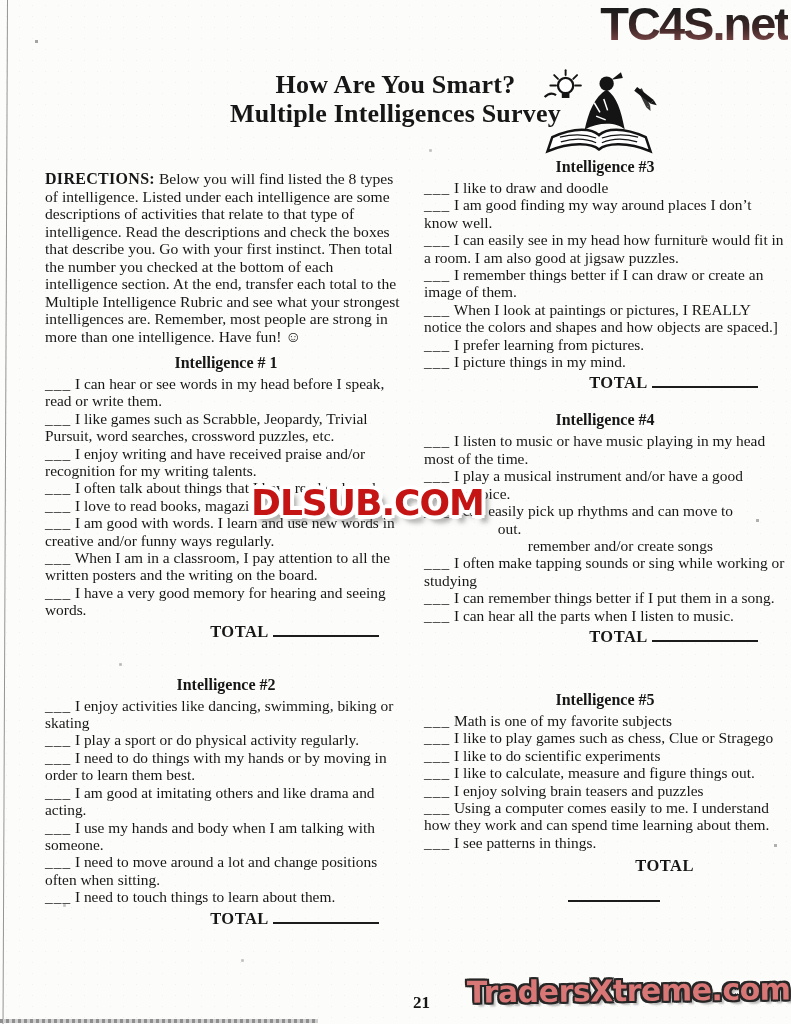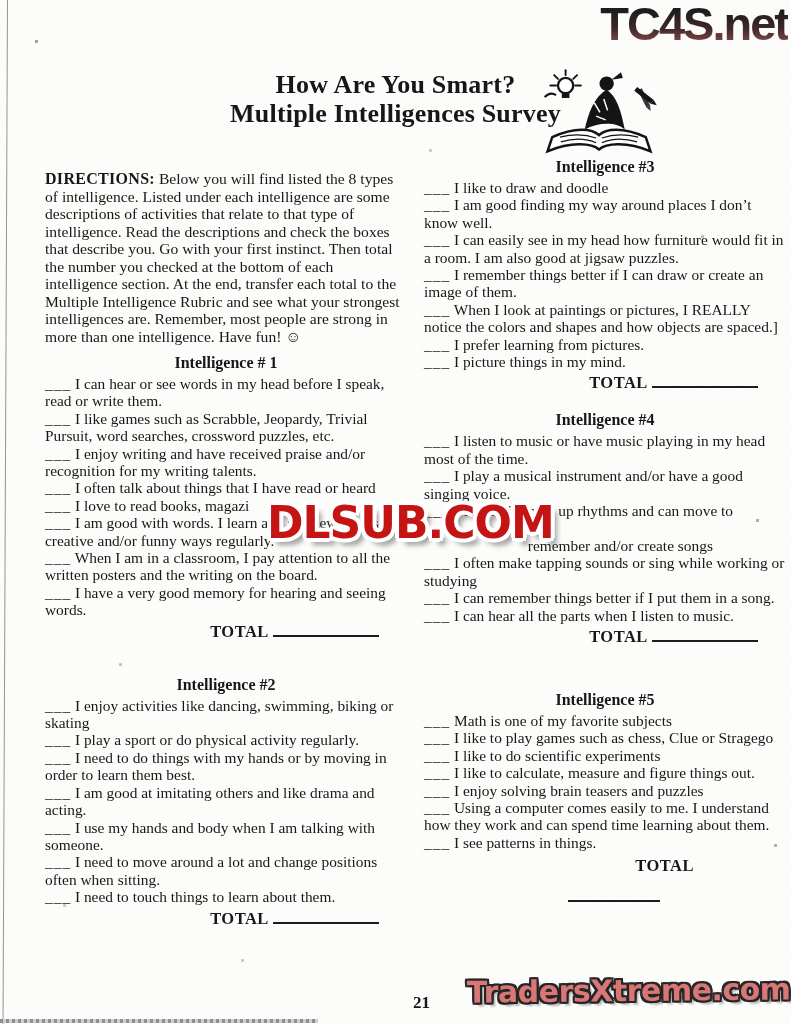--- a/index.html
+++ b/index.html
@@ -50,22 +50,22 @@
   .total-line{display:inline-block;width:106px;border-bottom:2px solid #1c1c1c;height:3px;}
   .total-stacked{margin-top:5px;font-size:16.5px;}
   .total-label-stacked{text-align:right;padding-right:92px;font-weight:bold;letter-spacing:.5px;}
   .total-line-stacked{width:92px;height:0;border-bottom:2px solid #1c1c1c;margin:24px 126px 0 auto;}
 
   
   .wm-top{position:absolute;top:-2px;right:3px;z-index:5;margin:0;
     font-family:"Liberation Sans",sans-serif;font-weight:bold;font-size:47px;letter-spacing:-2px;line-height:1.1;
     background:linear-gradient(180deg,#1c1c1c 22%,#3f2727 58%,#925454 95%);
     -webkit-background-clip:text;background-clip:text;color:transparent;}
-  .wm-center{position:absolute;left:251px;top:483px;z-index:6;margin:16px;
-    font-family:"DejaVu Sans",sans-serif;font-weight:bold;font-size:44px;letter-spacing:-1px;line-height:1.1;
+  .wm-center{position:absolute;left:251px;top:483px;z-index:6;margin:0;
+    font-family:"DejaVu Sans",sans-serif;font-weight:bold;font-size:36px;letter-spacing:-1px;line-height:1.1;
     color:#c41414;
     text-shadow:-3px -3px 0 #fff,3px -3px 0 #fff,-3px 3px 0 #fff,3px 3px 0 #fff,
       -4px 0 0 #fff,4px 0 0 #fff,0 -4px 0 #fff,0 4px 0 #fff,
       6px 7px 5px rgba(70,70,70,.5);}
   .wm-bottom{position:absolute;right:1px;top:973px;z-index:6;margin:0;
     font-family:"DejaVu Sans",sans-serif;font-weight:bold;font-size:30px;letter-spacing:-.5px;line-height:1.2;
     color:#d97676;
     text-shadow:-2px -2px 0 #262626,2px -2px 0 #262626,-2px 2px 0 #262626,2px 2px 0 #262626,
       -2px 0 0 #262626,2px 0 0 #262626,0 -2px 0 #262626,0 2px 0 #262626,
       4px 4px 2px rgba(0,0,0,.25);

